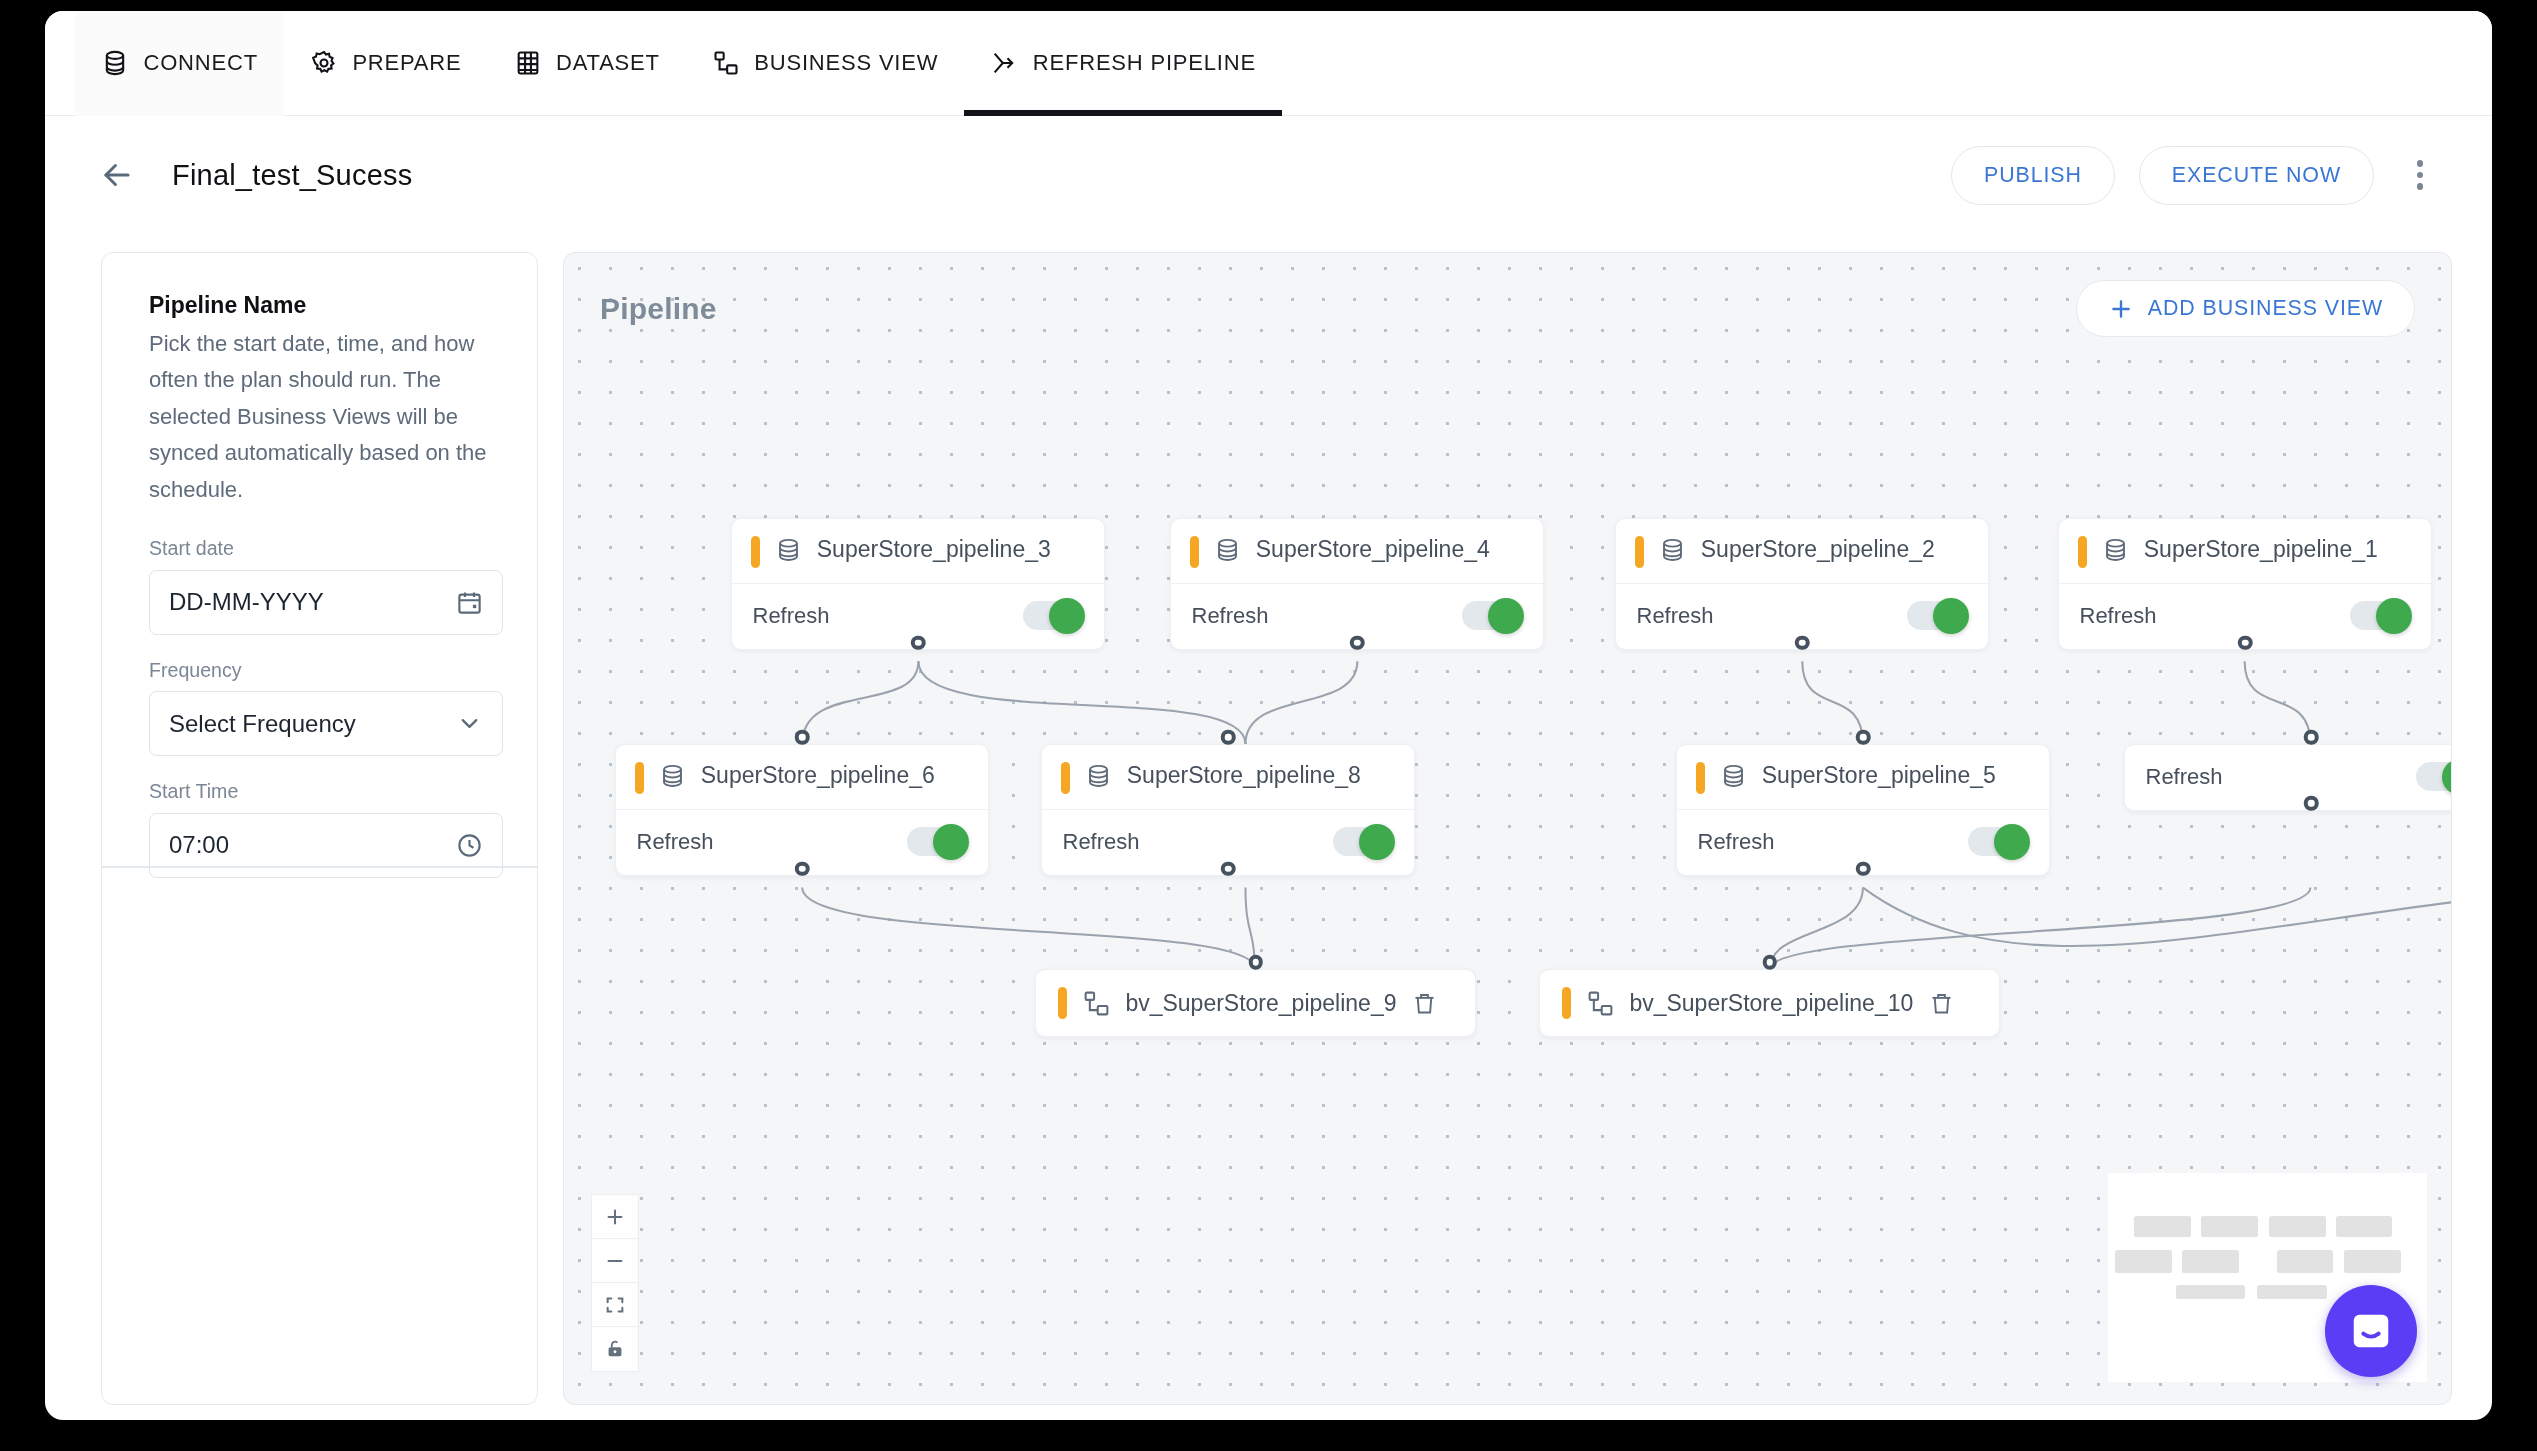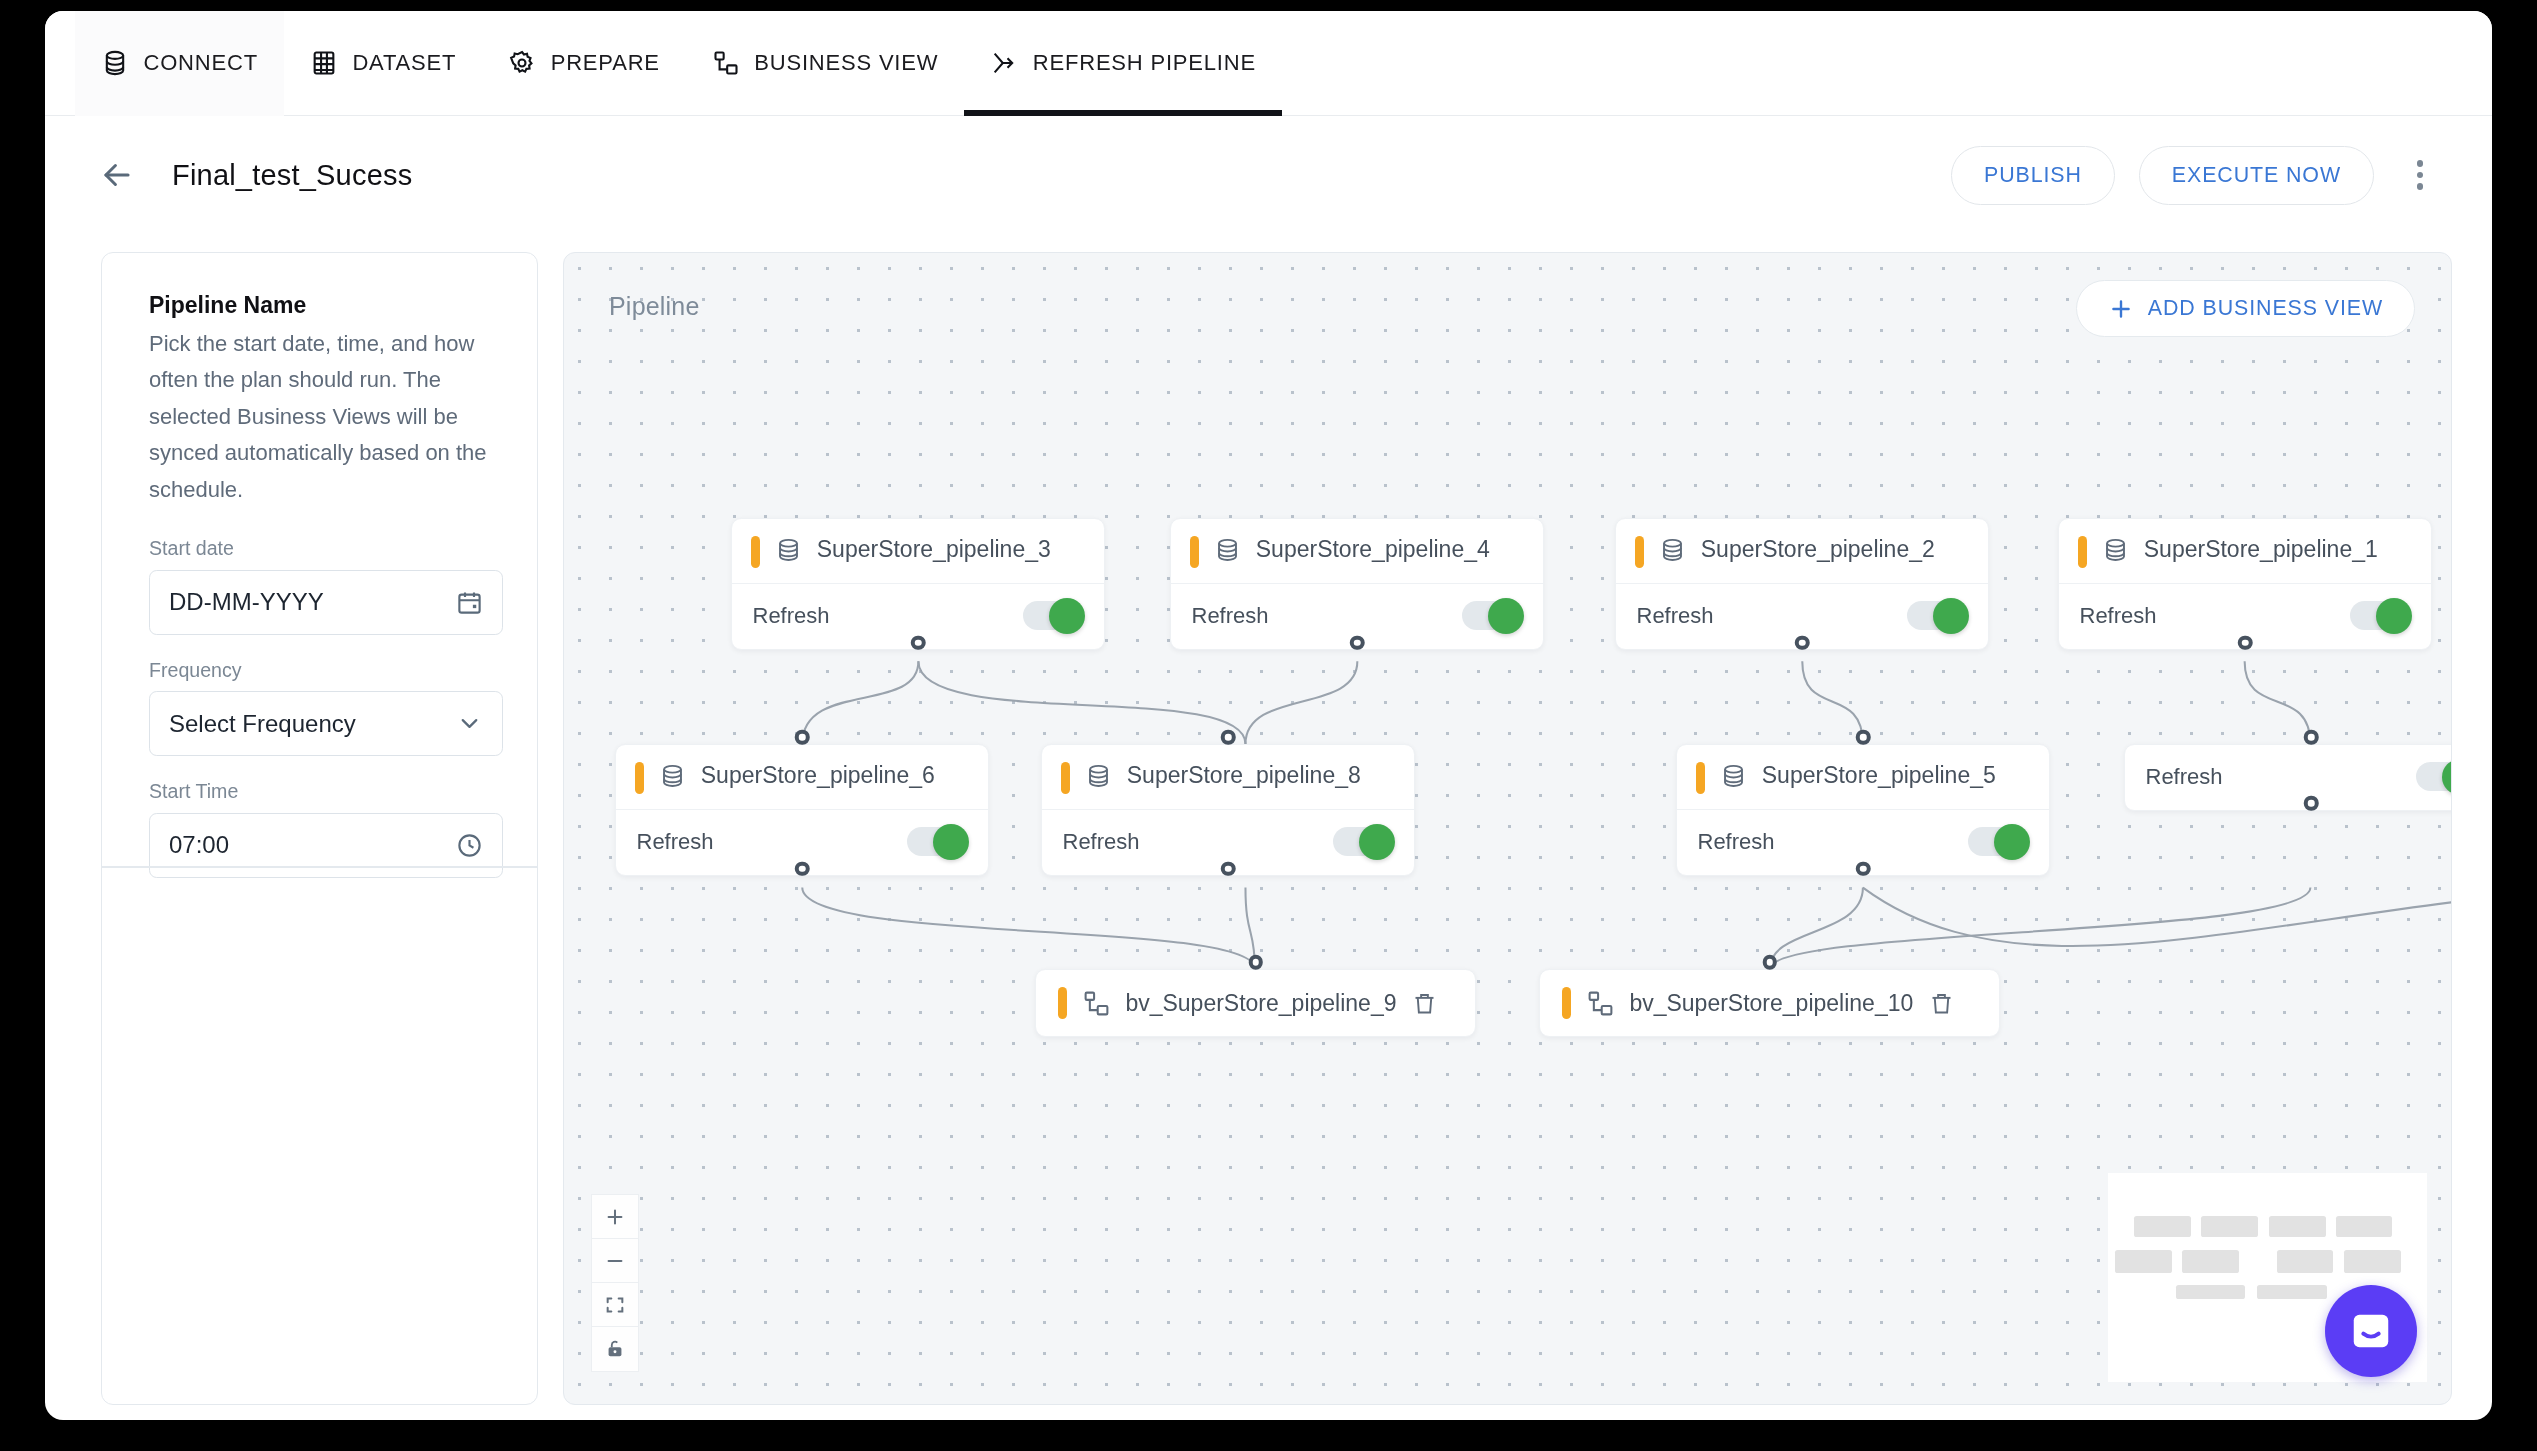--- a/index.html
+++ b/index.html
@@ -114,22 +114,22 @@
     width: 1889px; height: 1153px;
     background:
       radial-gradient(circle, #b9c2cc 1.8px, transparent 1.9px);
     background-size: 31px 31px;
     background-color: #f4f6f8;
     border: 1.7px solid #e4e9ee;
     border-radius: 12px;
     overflow: hidden;
   }
   .canvas-label {
-    position: absolute; left: 45px; top: 39px;
-    font-size: 25px; color: #7e8b99; font-weight: normal;
+    position: absolute; left: 36px; top: 39px;
+    font-size: 30px; color: #7e8b99; font-weight: bold;
     letter-spacing: 0.2px;
   }
   .add-bv-btn {
     position: absolute; right: 36px; top: 27px;
     display: flex; align-items: center; gap: 13.7px;
     background: #fff; border: 1.7px solid #e5eaee;
     border-radius: 34px; padding: 14.5px 31px;
     color: #3a77d4; font-size: 21.4px; letter-spacing: 0.9px;
     cursor: pointer; font-family: inherit;
   }
@@ -237,32 +237,32 @@
         <ellipse cx="12" cy="5.5" rx="7" ry="3"></ellipse>
           <path d="M5 5.5v5c0 1.7 3.1 3 7 3s7-1.3 7-3v-5"></path>
         <path d="M5 10.5v5c0 1.7 3.1 3 7 3s7-1.3 7-3v-5"></path>
           <path d="M5 15.5v3c0 1.7 3.1 3 7 3s7-1.3 7-3v-3"></path>
       </svg>
       <span class="nav-label">CONNECT</span>
     </div>
 
     <div class="nav-item">
       <svg class="nav-ico" viewBox="0 0 24 24" fill="none" stroke="currentColor" stroke-width="1.8">
+        <circle cx="12" cy="12" r="3"></circle>
+        <path d="M12 2.6l1.7 2.1 2.6-.6.5 2.6 2.5 1-.9 2.5 1.7 2.1-2 1.8.4 2.6-2.7.3-1.1 2.4-2.4-1.2-2.4 1.2-1.1-2.4-2.7-.3.4-2.6-2-1.8L3.6 10l-.9-2.5 2.5-1 .5-2.6 2.6.6z"></path>
+      </svg>
+      <span class="nav-label">PREPARE</span>
+    </div>
+
+    <div class="nav-item">
+      <svg class="nav-ico" viewBox="0 0 24 24" fill="none" stroke="currentColor" stroke-width="1.8">
         <rect x="4" y="3" width="16" height="18" rx="1.5"></rect>
           <path d="M4 8h16M4 13h16M4 18h16M9.5 3v18M14.5 3v18"></path>
       </svg>
       <span class="nav-label">DATASET</span>
-    </div>
-
-    <div class="nav-item">
-      <svg class="nav-ico" viewBox="0 0 24 24" fill="none" stroke="currentColor" stroke-width="1.8">
-        <circle cx="12" cy="12" r="3"></circle>
-        <path d="M12 2.6l1.7 2.1 2.6-.6.5 2.6 2.5 1-.9 2.5 1.7 2.1-2 1.8.4 2.6-2.7.3-1.1 2.4-2.4-1.2-2.4 1.2-1.1-2.4-2.7-.3.4-2.6-2-1.8L3.6 10l-.9-2.5 2.5-1 .5-2.6 2.6.6z"></path>
-      </svg>
-      <span class="nav-label">PREPARE</span>
     </div>
 
     <div class="nav-item">
       <svg class="nav-ico" viewBox="0 0 24 24" fill="none" stroke="currentColor" stroke-width="1.8">
         <rect x="3" y="3" width="7" height="6" rx="1"></rect>
           <rect x="13" y="14" width="8" height="7" rx="1"></rect>
         <path d="M6.5 9v8.5h6.5"></path>
       </svg>
       <span class="nav-label">BUSINESS VIEW</span>
     </div>

